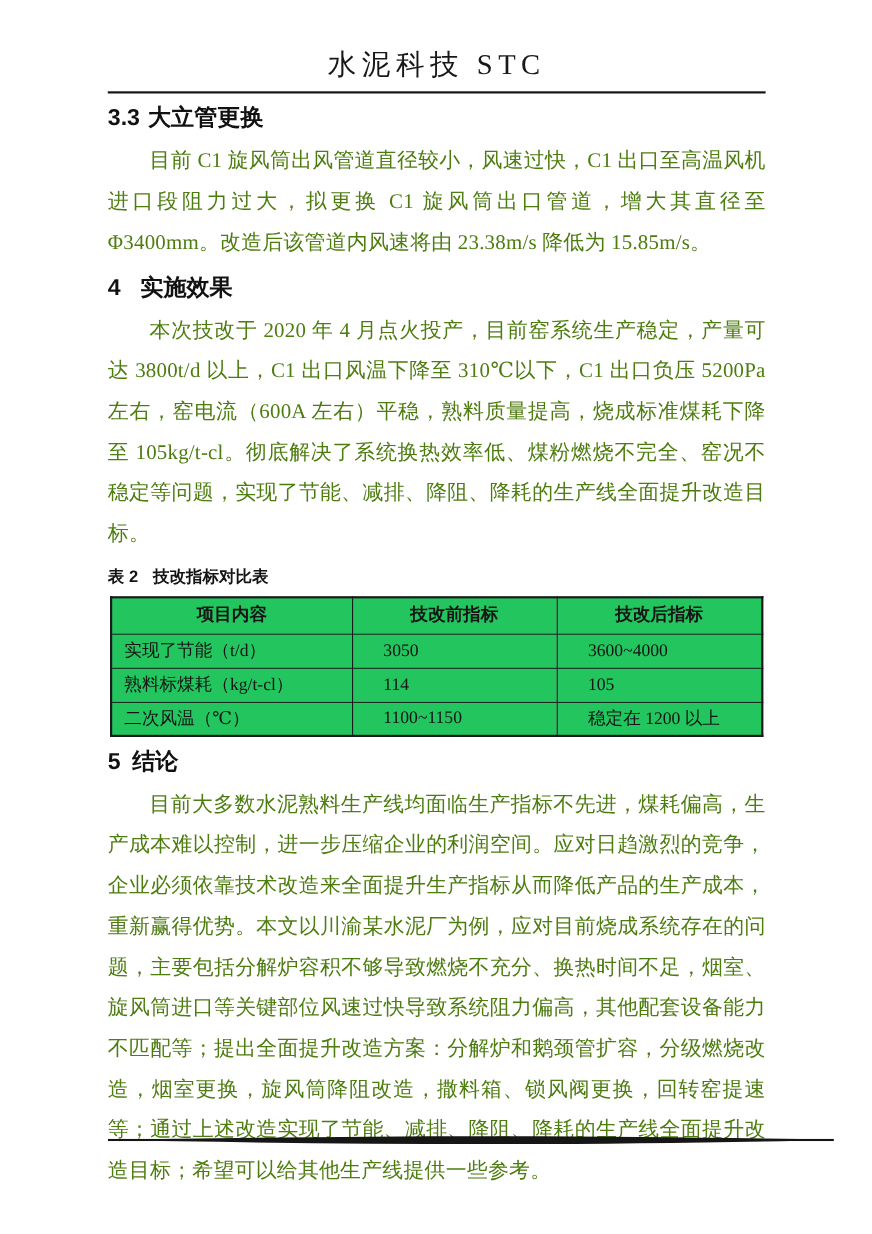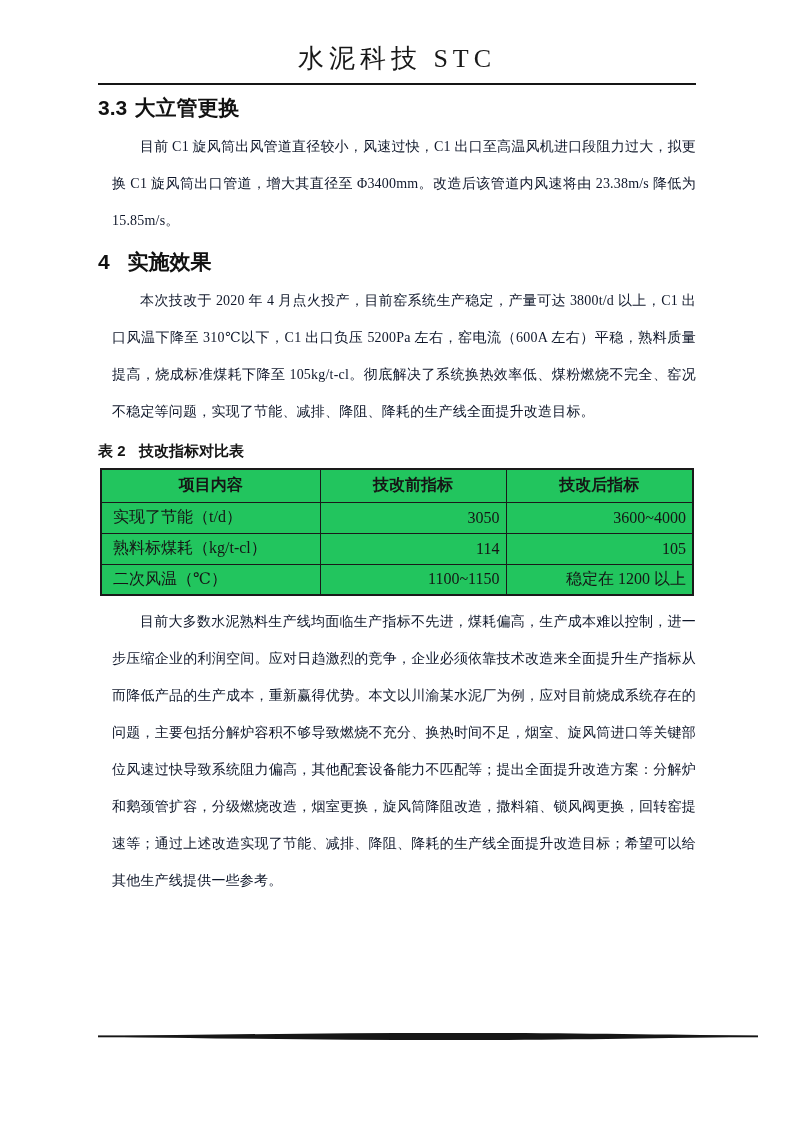--- a/index.html
+++ b/index.html
@@ -40,27 +40,27 @@
     margin: 9px 0 0 0;
     color: #111;
   }
   .section-heading .sec-num { margin-right: 0.35em; }
   .section-heading.gap-wide .sec-num { margin-right: 0.85em; }
   .section-heading.gap-mid  .sec-num { margin-right: 0.5em; }
 
   
   .body-paragraph {
     font-family: "Liberation Serif", "DejaVu Serif", serif;
-    font-size: 14px;
+    font-size: 19px;
     line-height: 37px;
     text-align: justify;
     text-indent: 2em;
     letter-spacing: 0.2px;
-    margin: 7px 0 0 14px;
-    color: #0f172a;
+    margin: 7px 0 0 0;
+    color: #4d7c0f;
   }
 
   
   .table-caption {
     margin-top: 11px;
     text-align: left;
     font-family: "Liberation Sans", "DejaVu Sans", sans-serif;
     font-weight: 600;
     font-size: 15px;
     line-height: 20px;
@@ -87,21 +87,21 @@
   }
   table.compare-table { border: 2px solid #1a1a1a; }
   table.compare-table th {
     font-family: "Liberation Sans", "DejaVu Sans", sans-serif;
     font-weight: bold;
     text-align: center;
     height: 33px;
   }
   table.compare-table td {
     font-family: "Liberation Serif", "DejaVu Serif", serif;
-    text-align: right;
+    text-align: left;
     padding-left: 28px;
   }
   table.compare-table td.row-label {
     text-align: left;
     padding-left: 11px;
   }
 
   
   .page-footer {
     position: absolute;
@@ -178,20 +178,23 @@
         <td>105</td>
       </tr>
       <tr>
         <td class="row-label">二次风温（℃）</td>
         <td>1100~1150</td>
         <td>稳定在 1200 以上</td>
       </tr>
     </tbody>
   </table>
 
+  <h2 class="section-heading gap-mid">
+    <span class="sec-num">5</span><span>结论</span>
+  </h2>
   <p class="body-paragraph">目前大多数水泥熟料生产线均面临生产指标不先进，煤耗偏高，生产成本难以控制，进一步压缩企业的利润空间。应对日趋激烈的竞争，企业必须依靠技术改造来全面提升生产指标从而降低产品的生产成本，重新赢得优势。本文以川渝某水泥厂为例，应对目前烧成系统存在的问题，主要包括分解炉容积不够导致燃烧不充分、换热时间不足，烟室、旋风筒进口等关键部位风速过快导致系统阻力偏高，其他配套设备能力不匹配等；提出全面提升改造方案：分解炉和鹅颈管扩容，分级燃烧改造，烟室更换，旋风筒降阻改造，撒料箱、锁风阀更换，回转窑提速等；通过上述改造实现了节能、减排、降阻、降耗的生产线全面提升改造目标；希望可以给其他生产线提供一些参考。</p>
 
   <div class="page-footer">
     <svg class="footer-rule-svg" viewBox="0 0 668 9" preserveAspectRatio="none" aria-hidden="true">
       <rect x="0" y="3.4" width="668" height="1.9" fill="#161616"></rect>
       <path d="M0,4.4 C110,2.6 230,0.9 345,0.9 C460,0.9 575,2.6 668,4.1 C575,6.4 460,8.1 345,8.1 C230,8.1 110,6.4 0,4.4 Z" fill="#161616"></path>
     </svg>
   </div>
 
 </div>

